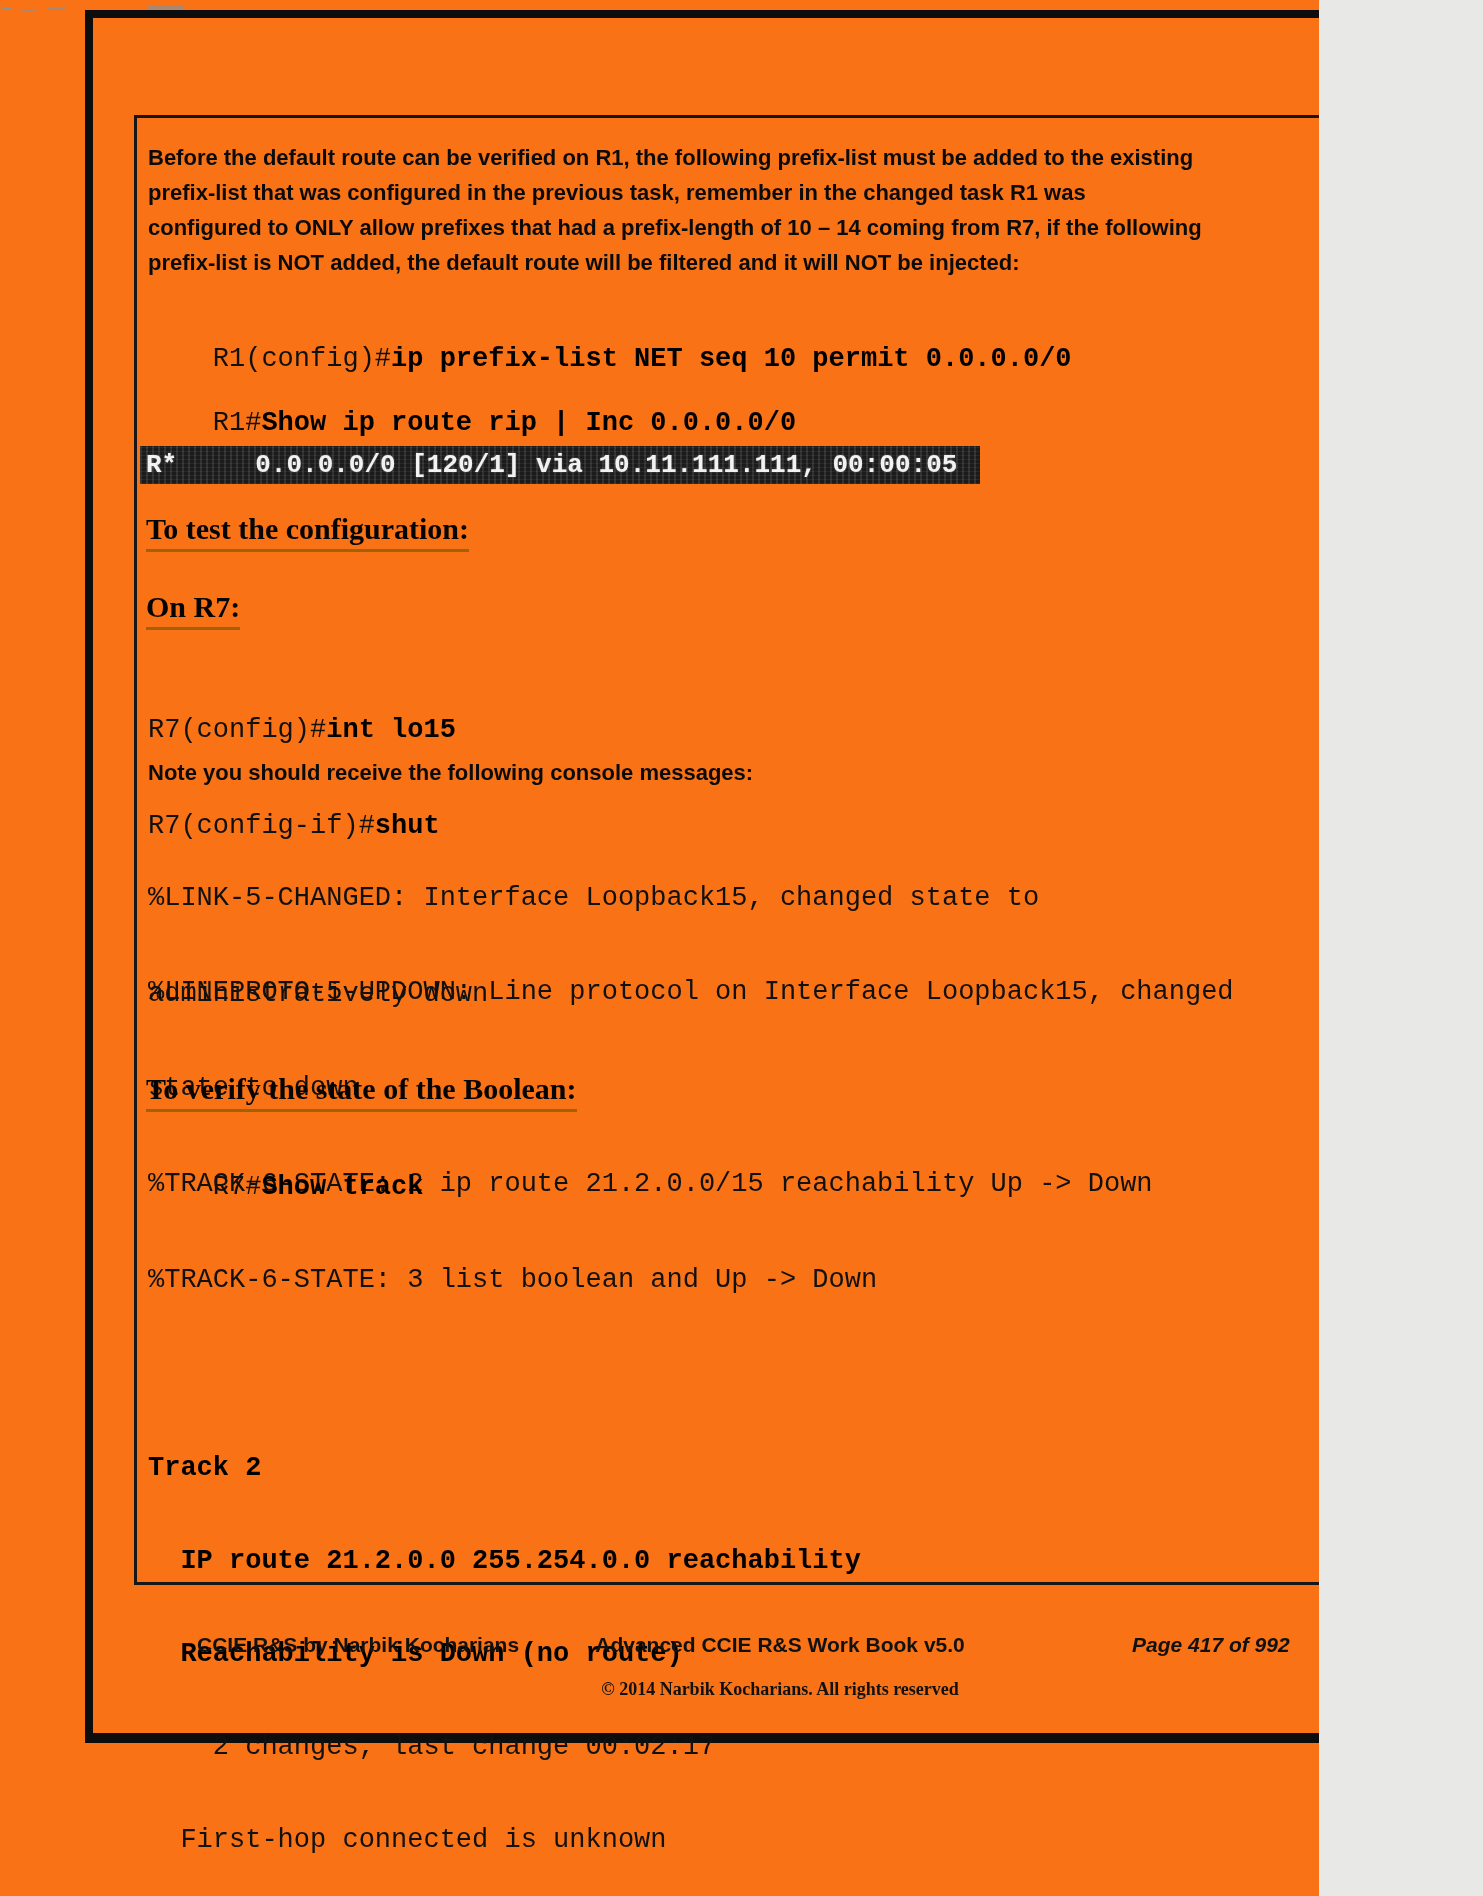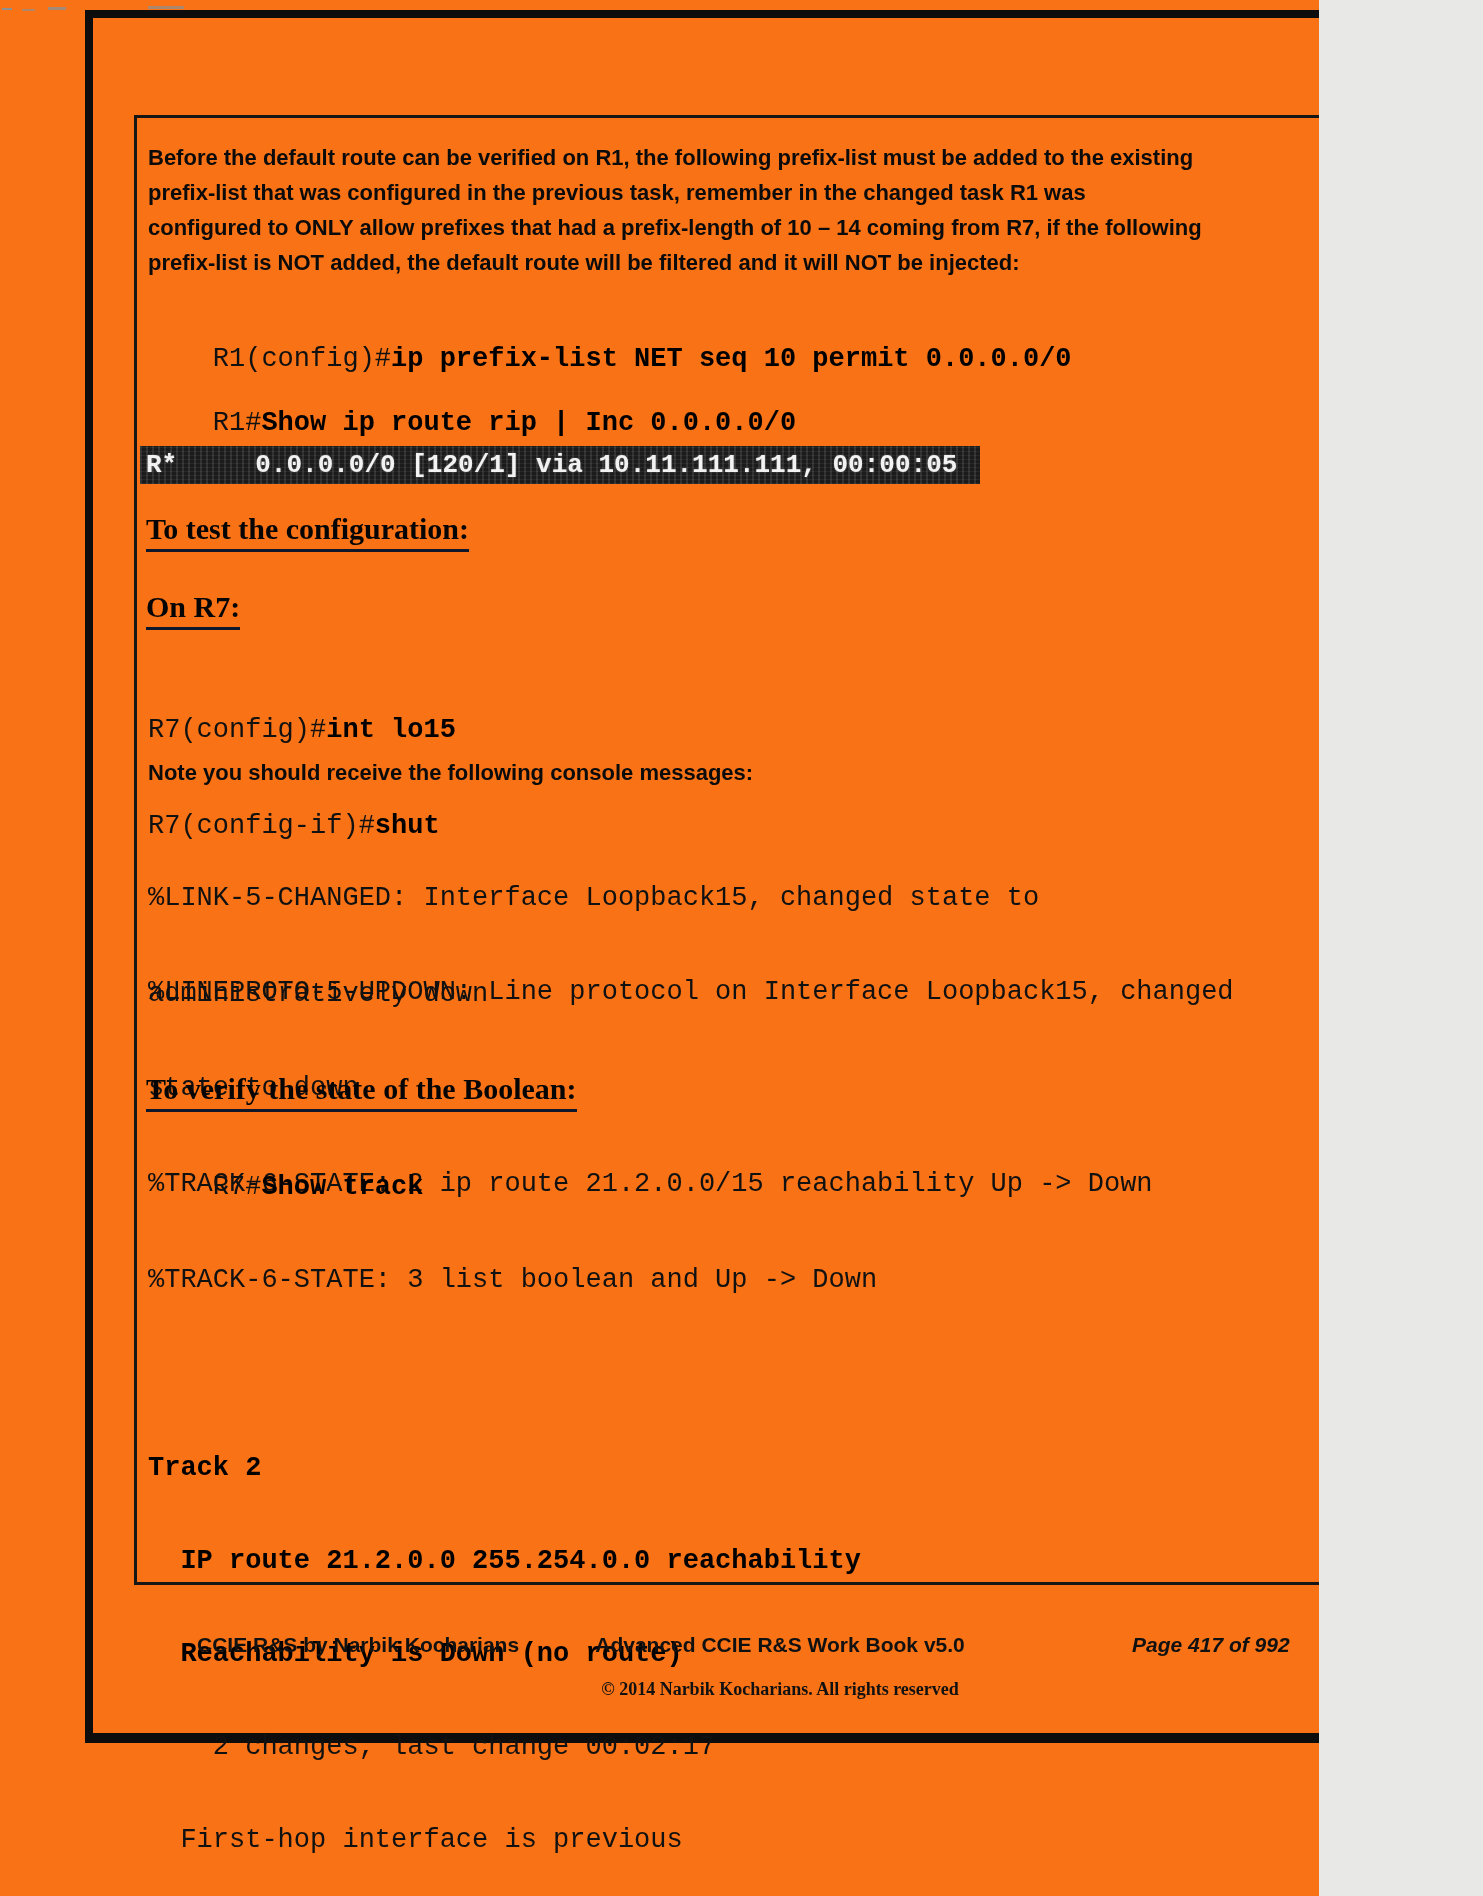--- a/index.html
+++ b/index.html
@@ -25,21 +25,21 @@
   .bold-line{font-weight:bold;color:#000;}
   
   .hl-bar{left:140px;top:446px;width:840px;height:38px;background:#1b1b1b;
           background-image:repeating-linear-gradient(90deg,rgba(255,255,255,0.10) 0 2px,rgba(0,0,0,0) 2px 6px),
                            repeating-linear-gradient(0deg,rgba(255,255,255,0.06) 0 1px,rgba(0,0,0,0) 1px 4px);
           display:flex;align-items:center;}
   .hl-text{font-family:"Liberation Mono","DejaVu Sans Mono",monospace;font-size:26px;font-weight:bold;
            color:#f2f2f2;white-space:pre;padding-left:6px;text-shadow:0 0 2px rgba(255,255,255,0.35);}
   
   .heading{font-family:"Liberation Serif",serif;font-weight:bold;font-size:30px;color:#050505;}
-  .heading span{display:inline-block;border-bottom:3px solid #0f172a;padding-bottom:3px;}
+  .heading span{display:inline-block;border-bottom:3px solid #a16207;padding-bottom:3px;}
   
   .note{left:148px;top:760px;font-weight:bold;font-size:22px;}
   
   .footer-serif{font-family:Liberation Sans, sans-serif;font-weight:bold;font-size:21px;color:#111;}
   .footer-copy{font-family:"Liberation Serif",serif;font-weight:bold;font-size:18px;color:#111;}
   .footer-page{font-style:italic;}
   
   .artifact{background:#8f8f8f;}
   .art-dashed{border-top:2px dashed #8a8a8a;}
   .art-vline{border-left:1px dotted rgba(60,60,60,0.35);}
@@ -113,21 +113,21 @@
   <div class="abs mono" style="left:148px;top:1142px;">
     <span>R7#</span><span class="cmd">Show track</span>
   </div>
 
 
   <div class="abs mono mono-block lh33" style="left:148px;top:1392px;">
     <div class="bold-line">Track 2</div>
     <div class="bold-line">  IP route 21.2.0.0 255.254.0.0 reachability</div>
     <div class="bold-line">  Reachability is Down (no route)</div>
     <div>    2 changes, last change 00:02:17</div>
-    <div>  First-hop interface is previous</div>
+    <div>  First-hop connected is unknown</div>
   </div>
 
   <div class="abs footer-serif" style="left:197px;top:1633px;">CCIE R&amp;S by Narbik Kocharians</div>
   <div class="abs" style="left:540px;top:1633px;width:480px;text-align:center;">
     <div class="footer-serif">Advanced CCIE R&amp;S Work Book v5.0</div>
     <div class="footer-copy" style="margin-top:22px;">© 2014 Narbik Kocharians. All rights reserved</div>
   </div>
   <div class="abs footer-serif footer-page" style="left:1132px;top:1633px;">Page 417 of 992</div>
 
 </div>

